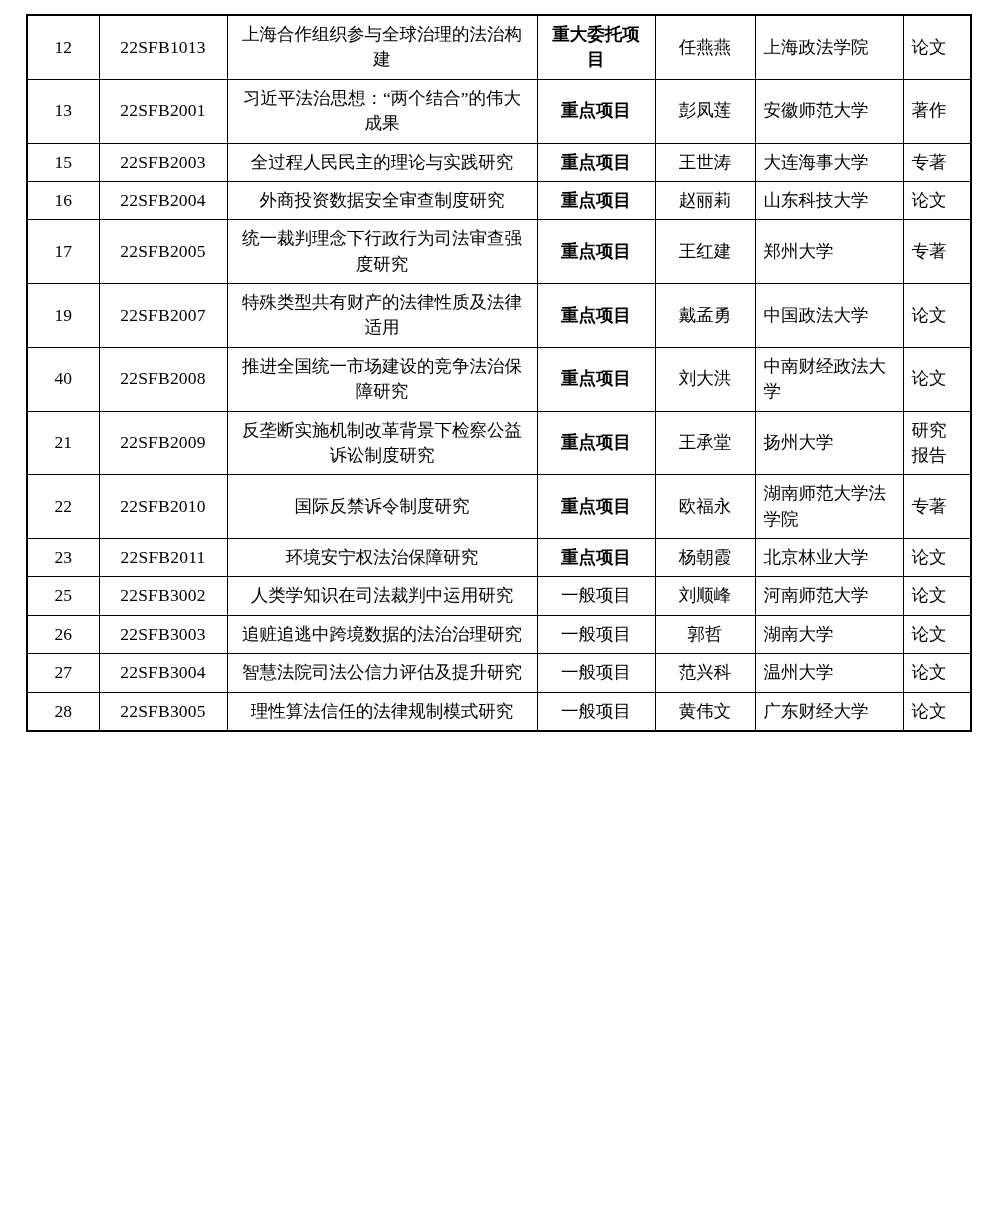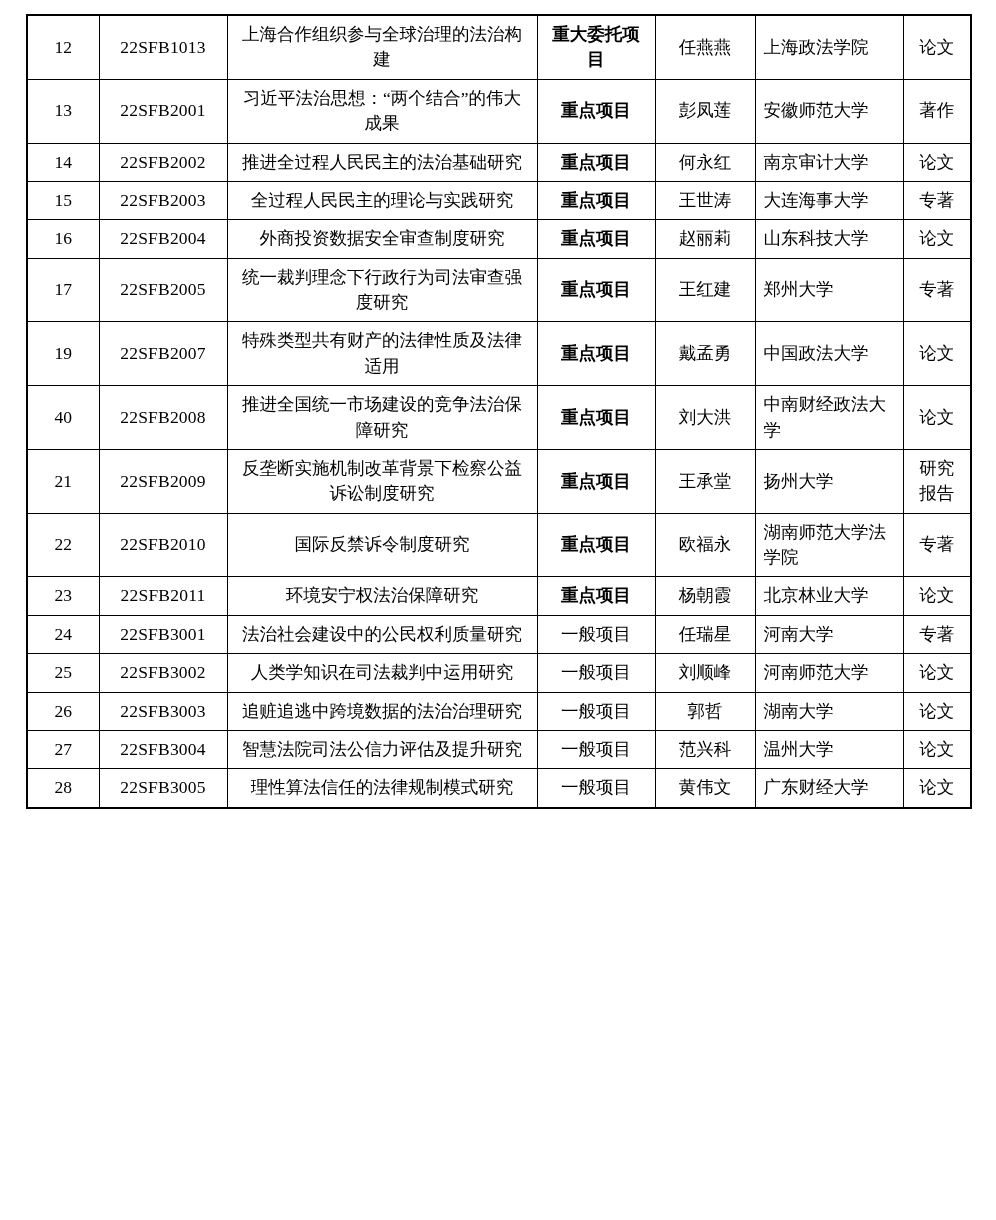--- a/index.html
+++ b/index.html
@@ -69,21 +69,21 @@
   }
   td.col-person {
     text-align: center;
   }
   td.col-org {
     text-align: left;
     padding-left: 9px;
     margin-top: 7px;
   }
   td.col-result {
-    text-align: center;
+    text-align: left;
     padding-left: 7px;
     padding-right: 4px;
   }
 </style>
 </head>
 <body>
 
 <div class="page">
   <table class="grant-table">
     <colgroup>
@@ -108,29 +108,20 @@
         <tr>
           <td class="col-no">13</td>
           <td class="col-code">22SFB2001</td>
           <td class="col-title">习近平法治思想：“两个结合”的伟大成果</td>
           <td class="col-type">重点项目</td>
           <td class="col-person">彭凤莲</td>
           <td class="col-org">安徽师范大学</td>
           <td class="col-result">著作</td>
         </tr>
         <tr>
-          <td class="col-no">14</td>
-          <td class="col-code">22SFB2002</td>
-          <td class="col-title">推进全过程人民民主的法治基础研究</td>
-          <td class="col-type">重点项目</td>
-          <td class="col-person">何永红</td>
-          <td class="col-org">南京审计大学</td>
-          <td class="col-result">论文</td>
-        </tr>
-        <tr>
           <td class="col-no">15</td>
           <td class="col-code">22SFB2003</td>
           <td class="col-title">全过程人民民主的理论与实践研究</td>
           <td class="col-type">重点项目</td>
           <td class="col-person">王世涛</td>
           <td class="col-org">大连海事大学</td>
           <td class="col-result">专著</td>
         </tr>
         <tr>
           <td class="col-no">16</td>
@@ -187,29 +178,20 @@
           <td class="col-result">专著</td>
         </tr>
         <tr>
           <td class="col-no">23</td>
           <td class="col-code">22SFB2011</td>
           <td class="col-title">环境安宁权法治保障研究</td>
           <td class="col-type">重点项目</td>
           <td class="col-person">杨朝霞</td>
           <td class="col-org">北京林业大学</td>
           <td class="col-result">论文</td>
-        </tr>
-        <tr>
-          <td class="col-no">24</td>
-          <td class="col-code">22SFB3001</td>
-          <td class="col-title">法治社会建设中的公民权利质量研究</td>
-          <td class="col-type normal">一般项目</td>
-          <td class="col-person">任瑞星</td>
-          <td class="col-org">河南大学</td>
-          <td class="col-result">专著</td>
         </tr>
         <tr>
           <td class="col-no">25</td>
           <td class="col-code">22SFB3002</td>
           <td class="col-title">人类学知识在司法裁判中运用研究</td>
           <td class="col-type normal">一般项目</td>
           <td class="col-person">刘顺峰</td>
           <td class="col-org">河南师范大学</td>
           <td class="col-result">论文</td>
         </tr>

